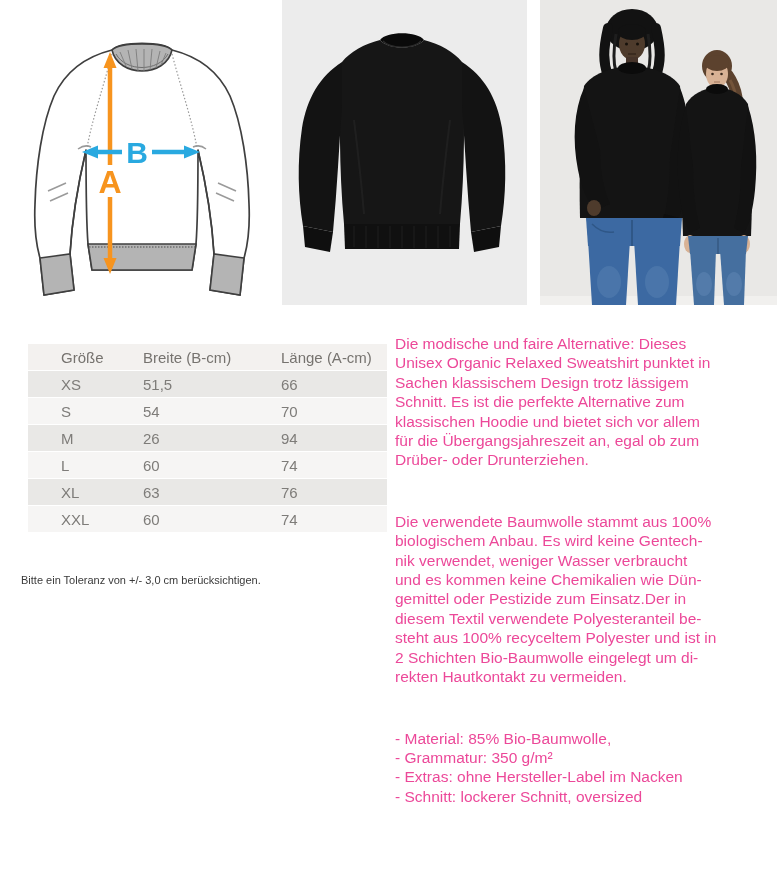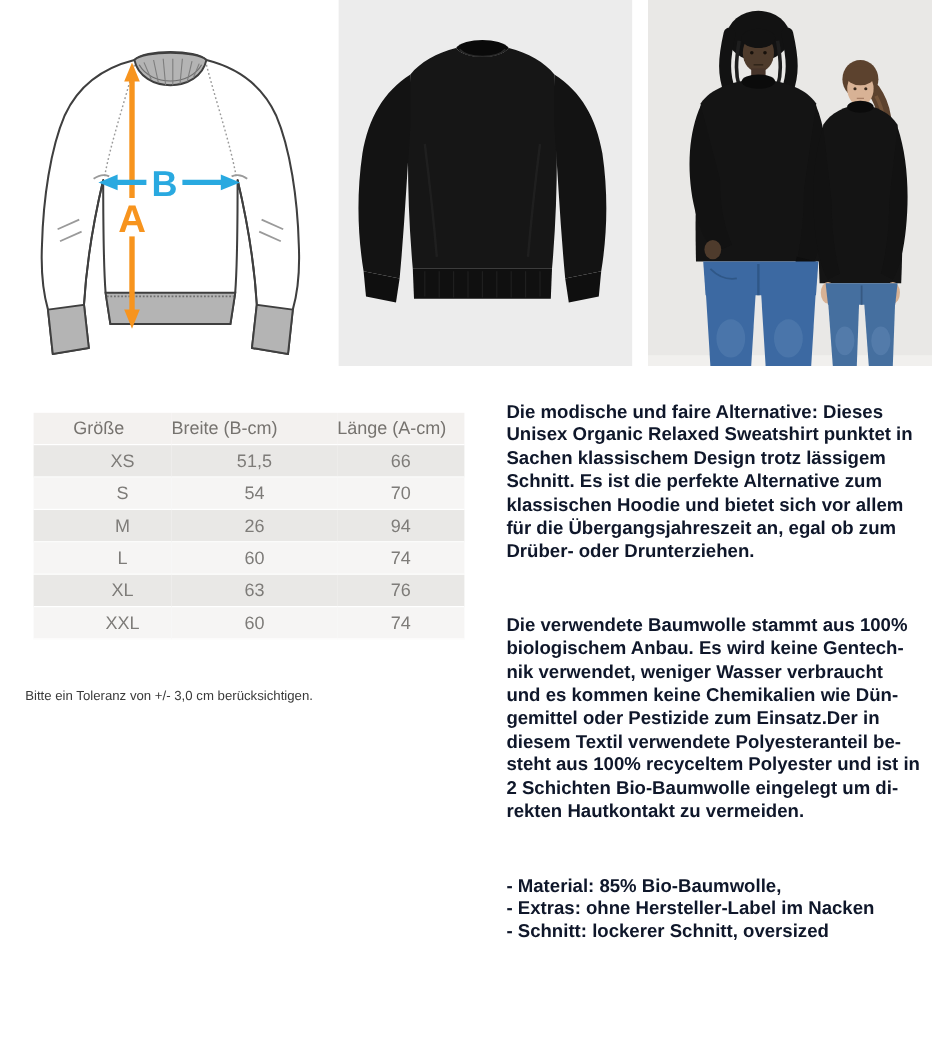--- a/index.html
+++ b/index.html
@@ -14,30 +14,30 @@
 
   
   #photo-flat{left:282px;top:0;width:245px;height:305px;}
   #photo-models{left:540px;top:0;width:237px;height:305px;}
 
   
   #size-table{left:28px;top:344px;width:359px;border-collapse:separate;border-spacing:0;table-layout:fixed;
     font-size:15px;}
   #size-table th{background:#f3f1ef;color:#76736f;font-weight:400;text-align:left;height:26px;
     border-bottom:1px solid #fff;padding:0;}
-  #size-table td{color:#7e7c79;height:26px;border-bottom:1px solid #fff;padding:0;vertical-align:middle;text-align:center;}
+  #size-table td{color:#7e7c79;height:26px;border-bottom:1px solid #fff;padding:0;vertical-align:middle;}
   #size-table tbody tr:nth-child(odd) td{background:#e9e8e6;}
   #size-table tbody tr:nth-child(even) td{background:#f6f5f4;}
   #size-table th:first-child,#size-table td:first-child{padding-left:33px;}
 
   
   #tolerance{left:21px;top:574px;font-size:11px;color:#3a3a3a;}
 
   
-  #description{left:422px;top:334px;width:356px;font-size:15.5px;line-height:19.4px;color:#0f172a;font-weight:bold;}
+  #description{left:395px;top:334px;width:356px;font-size:15.5px;line-height:19.4px;color:#ec4899;}
   #description .para{white-space:pre-line;margin:0 0 42px 0;}
   #description .detail-line{white-space:pre-wrap;}
   #description .detail-line.indent{padding-left:76px;}
 </style>
 </head>
 <body>
 
 <div class="canvas">
 
   <svg id="diagram" class="abs" viewBox="0 0 272 292">
@@ -261,18 +261,19 @@
 biologischem Anbau. Es wird keine Gentech-
 nik verwendet, weniger Wasser verbraucht
 und es kommen keine Chemikalien wie Dün-
 gemittel oder Pestizide zum Einsatz.Der in
 diesem Textil verwendete Polyesteranteil be-
 steht aus 100% recyceltem Polyester und ist in
 2 Schichten Bio-Baumwolle eingelegt um di-
 rekten Hautkontakt zu vermeiden.</p>
     <div>
       <div class="detail-line">- Material: 85% Bio-Baumwolle,</div>
+      <div class="detail-line">- Grammatur: 350 g/m²</div>
       <div class="detail-line">- Extras: ohne Hersteller-Label im Nacken</div>
       <div class="detail-line">- Schnitt: lockerer Schnitt, oversized</div>
     </div>
   </div>
 
 </div>
 
 </body></html>

